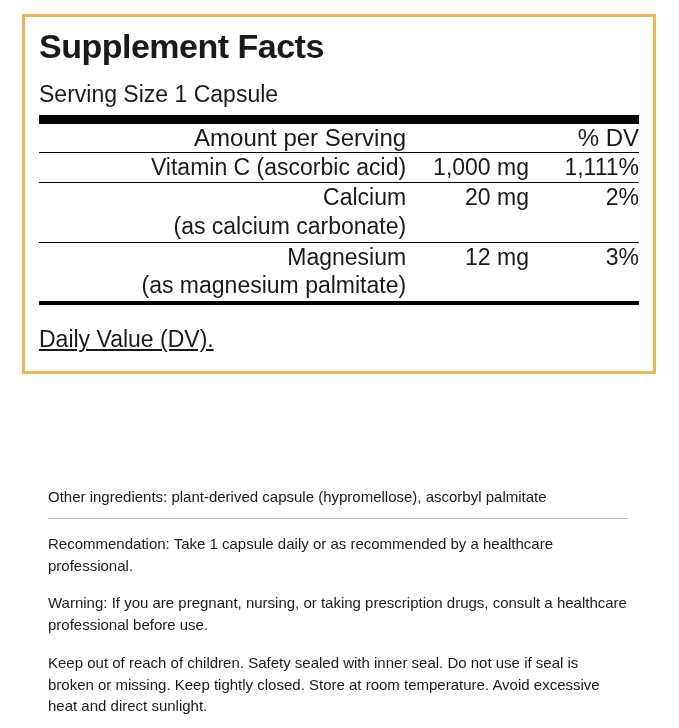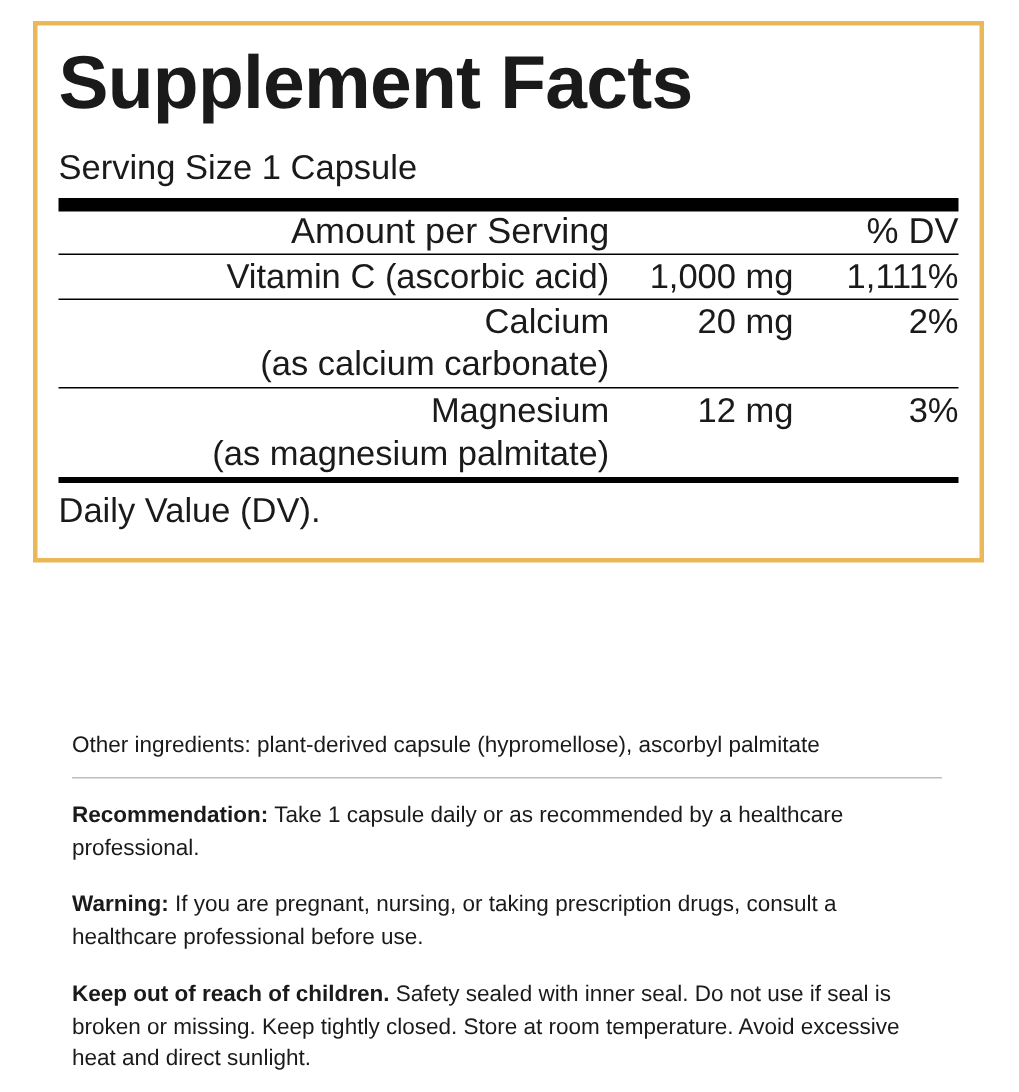--- a/index.html
+++ b/index.html
@@ -27,21 +27,21 @@
     left: 22px;
     top: 14px;
     width: 634px;
     box-sizing: border-box;
     border: 3px solid #eab759;
     background: #ffffff;
     padding: 10px 14px 16px 14px;
   }
 
   .facts-title {
-    font-size: 50px;
+    font-size: 34px;
     font-weight: bold;
     letter-spacing: -0.5px;
     line-height: 1.04;
     margin: 2px 0 0 0;
     white-space: nowrap;
   }
 
   .serving-size {
     font-size: 23px;
     line-height: 1.25;
@@ -91,21 +91,22 @@
   .row-sep td { padding: 0; }
   .row-sep hr {
     border: 0;
     border-top: 1.5px solid #000;
     margin: 0;
   }
 
   .dv-note {
     font-size: 23px;
     line-height: 1.3;
-    padding-top: 4px;
+    padding-top: 20px;
+    text-decoration: underline;
   }
 
   
   .lower {
     position: absolute;
     left: 48px;
     top: 486px;
     width: 580px;
     font-size: 15px;
     line-height: 1.45;
@@ -116,21 +117,21 @@
   }
   .divider {
     border: 0;
     border-top: 1px solid #bdbdbd;
     margin: 0 0 14px 0;
   }
   .para {
     margin: 0 0 16px 0;
   }
   .para:last-child { margin-bottom: 0; }
-  .lead { font-weight: bold; }
+  .lead { font-weight: normal; }
 </style>
 </head>
 <body>
 
 <div class="page">
 
   <div class="facts-panel">
 
     <div class="facts-title">Supplement Facts</div>
 

